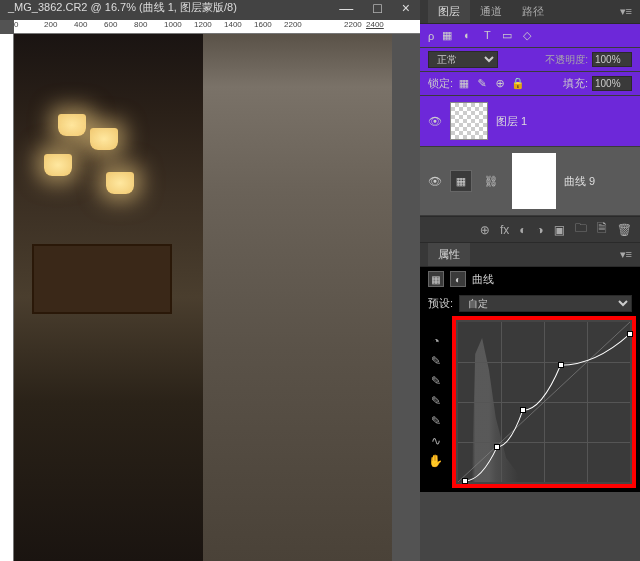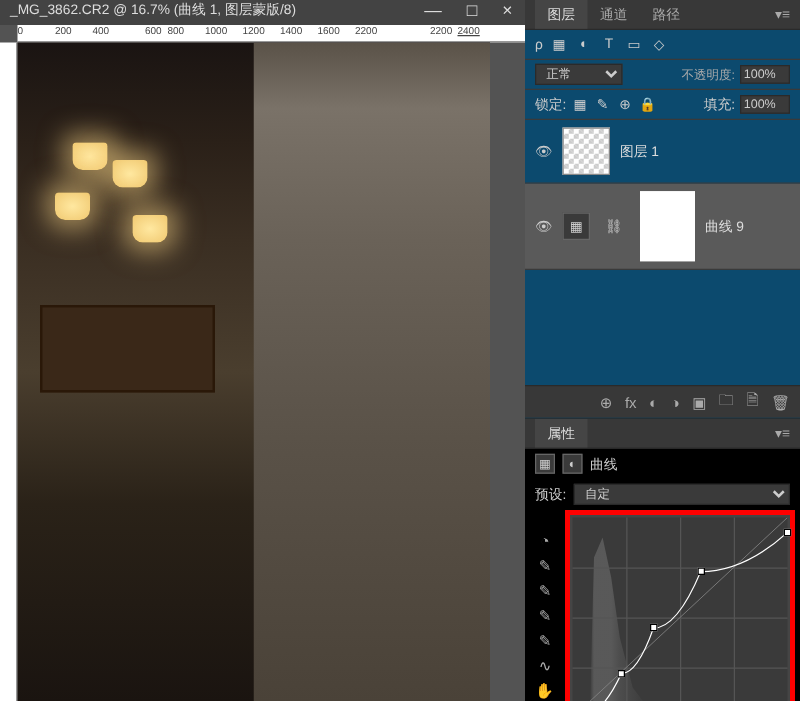--- a/index.html
+++ b/index.html
@@ -21,21 +21,21 @@
 .ls3{left:0px;top:70px}
 .ls4{left:62px;top:88px}
 .shelf{position:absolute;left:18px;top:210px;width:140px;height:70px;background:#3a2818;border:2px solid #2a1808}
 .panels-area{position:absolute;left:420px;top:0;width:220px;height:561px;background:#454545}
 
 .panel-header{height:24px;background:#383838;display:flex;align-items:center;padding:0 8px;border-bottom:1px solid #2a2a2a}
 .tab{padding:4px 10px;cursor:pointer;color:#aaa}
 .tab.active{background:#454545;color:#ddd}
 .menu-icon{margin-left:auto;color:#aaa;cursor:pointer}
 
-.layers-panel{background:#0c4a6e;height:335px;border-bottom:1px solid #2a2a2a;position:relative}
+.layers-panel{background:#6d28d9;height:243px;border-bottom:1px solid #2a2a2a;position:relative}
 .filter-row{height:24px;display:flex;align-items:center;padding:0 8px;gap:6px;border-bottom:1px solid #3a3a3a}
 .filter-row select{background:#3a3a3a;border:1px solid #2a2a2a;color:#ccc;font-size:10px;padding:1px 4px;flex:1}
 .type-icons{display:flex;gap:6px;color:#aaa}
 .type-icons span{width:14px;text-align:center;cursor:pointer}
 .blend-row{height:24px;display:flex;align-items:center;padding:0 8px;gap:4px;border-bottom:1px solid #3a3a3a}
 .blend-row select{background:#3a3a3a;border:1px solid #2a2a2a;color:#ccc;font-size:10px;padding:1px 4px;width:70px}
 .blend-row .lbl{color:#aaa;font-size:10px}
 .pct{background:#3a3a3a;border:1px solid #2a2a2a;padding:1px 2px;font-size:10px;width:40px}
 .lock-row{height:24px;display:flex;align-items:center;padding:0 8px;gap:4px;border-bottom:1px solid #3a3a3a;font-size:10px;color:#aaa}
 .lock-row .ic{width:14px;text-align:center}
@@ -77,21 +77,21 @@
     <div class="win-controls">
       <span>—</span>
       <span>□</span>
       <span>×</span>
     </div>
   </div>
   <div class="ruler-h" id="rulerH">
       <span class="tick" style="left: 0px;">0</span>
       <span class="tick" style="left: 30px;">200</span>
       <span class="tick" style="left: 60px;">400</span>
-      <span class="tick" style="left: 90px; margin-left: 12px;">600</span>
+      <span class="tick" style="left: 90px;">600</span>
       <span class="tick" style="left: 120px;">800</span>
       <span class="tick" style="left: 150px;">1000</span>
       <span class="tick" style="left: 180px;">1200</span>
       <span class="tick" style="left: 210px;">1400</span>
       <span class="tick" style="left: 240px;">1600</span>
       <span class="tick" style="left: 270px;">2200</span>
       <span class="tick" style="left: 300px; margin-top: 36px;">2000</span>
       <span class="tick" style="left: 330px;">2200</span>
       <span class="tick" style="left: 352px; text-decoration: underline;">2400</span>
     </div>

